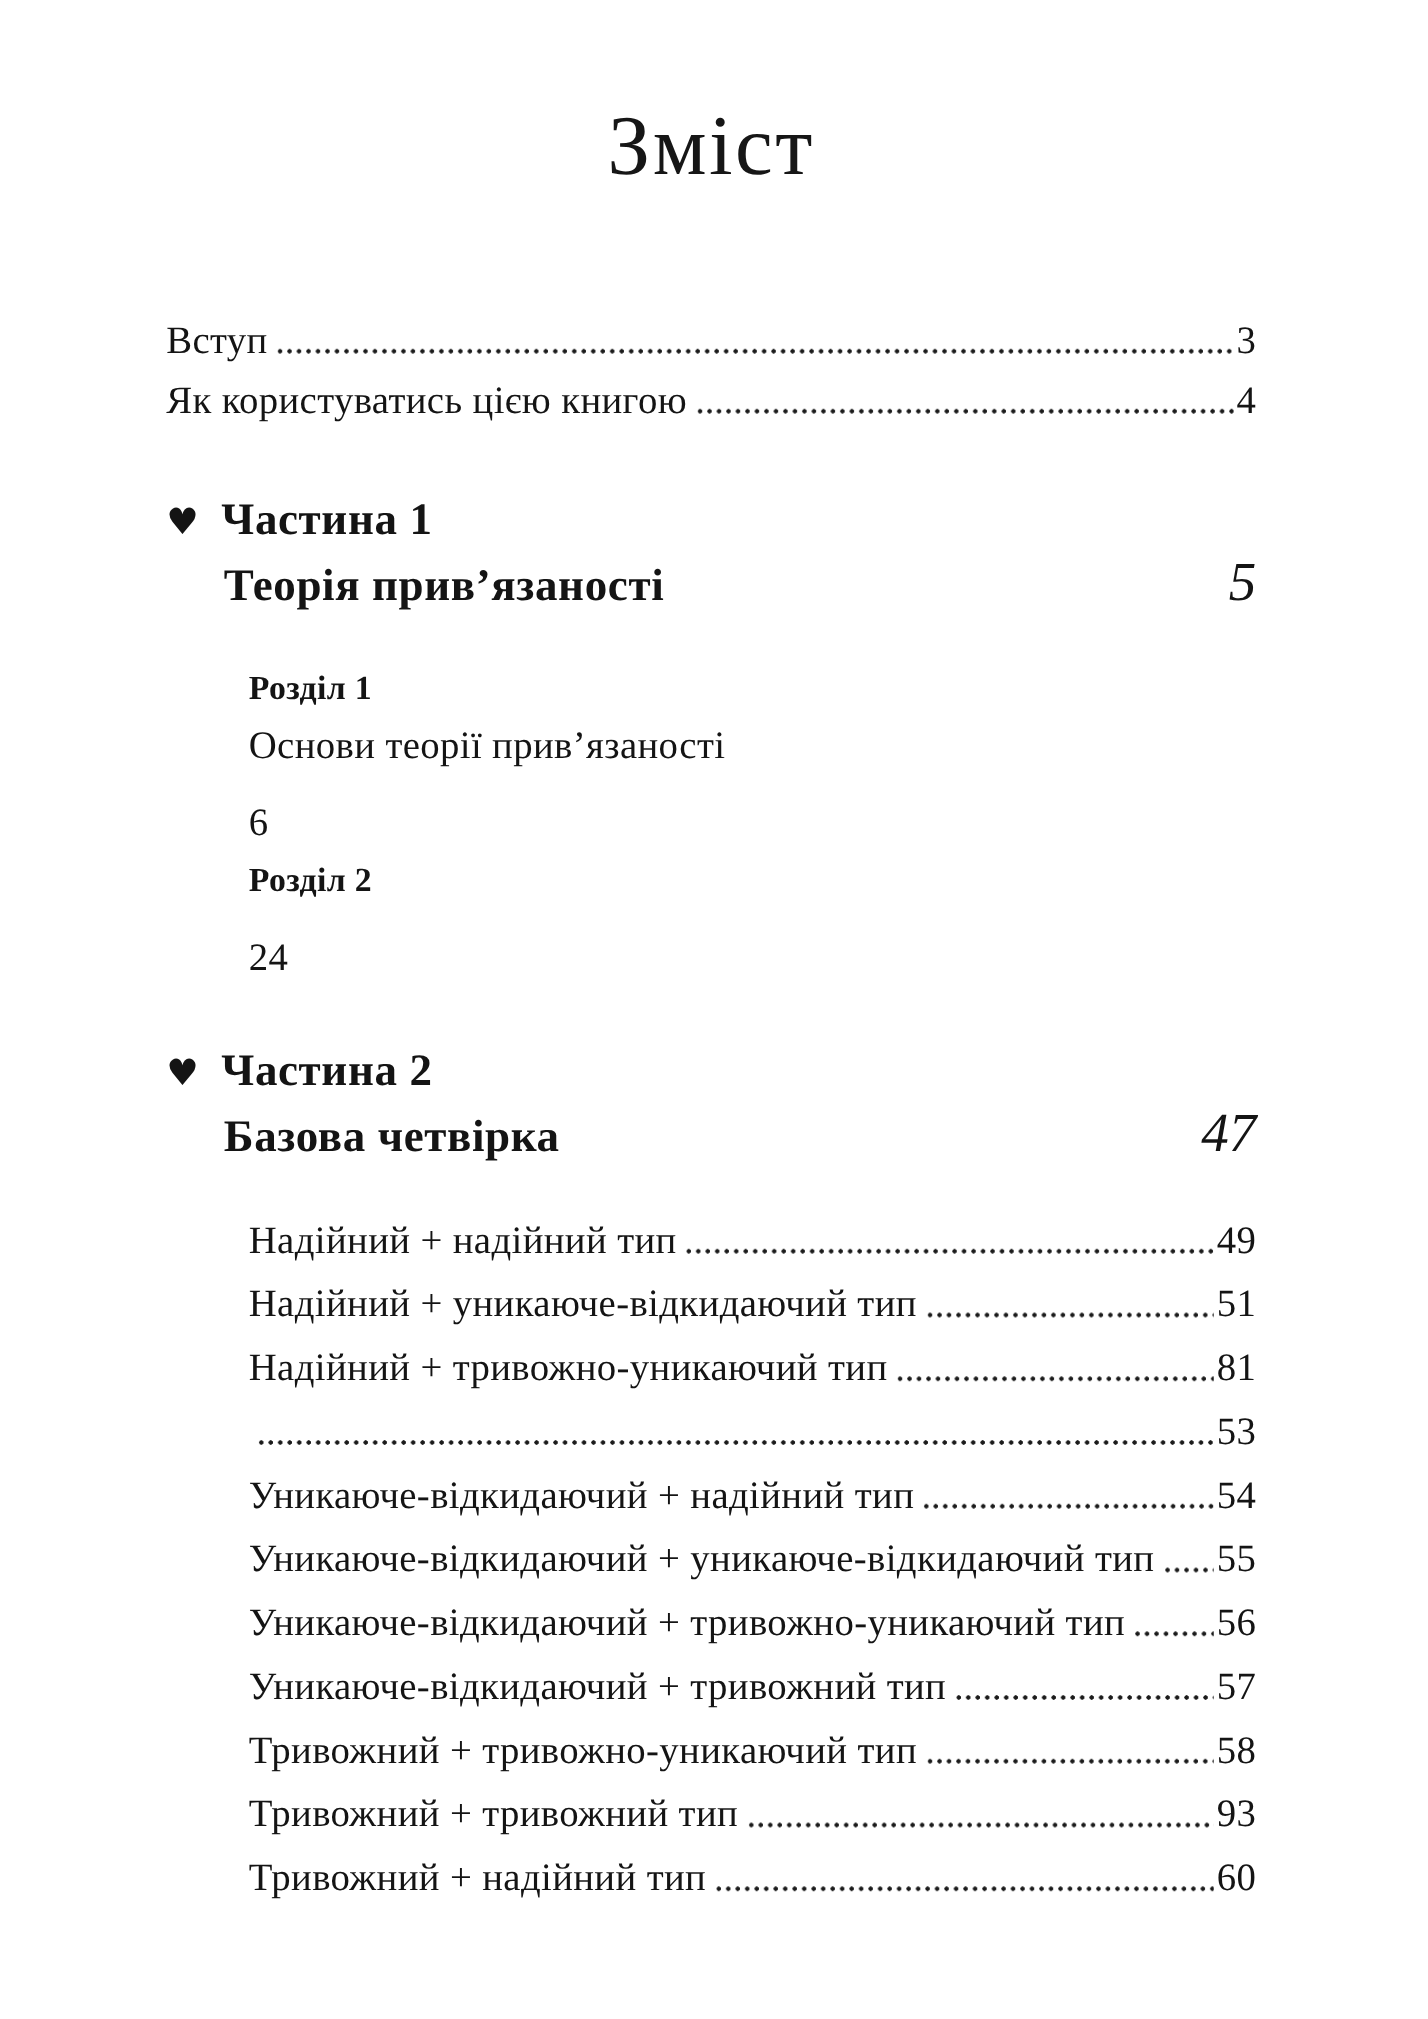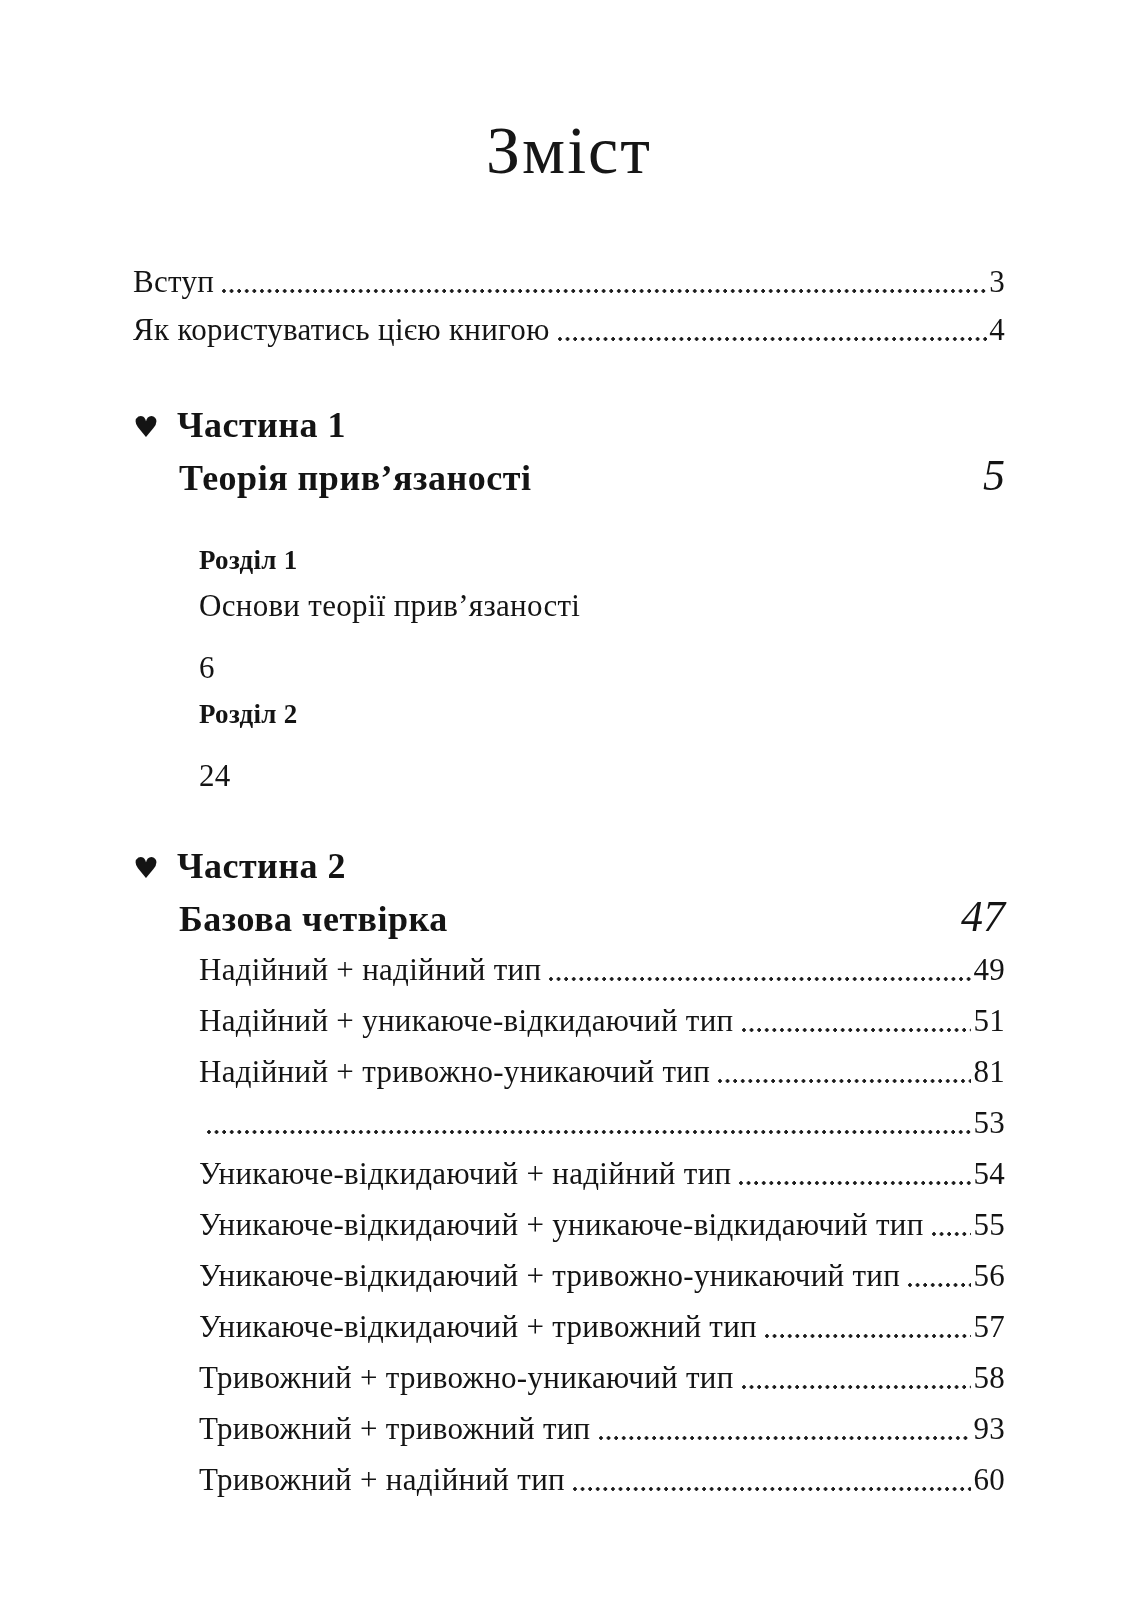--- a/index.html
+++ b/index.html
@@ -14,21 +14,21 @@
     height: 1615px;
     margin: 0 auto;
     background: #ffffff;
     color: #141414;
     font-family: "Liberation Serif", "DejaVu Serif", serif;
     box-sizing: border-box;
     padding: 0 137px 0 133px;
     overflow: hidden;
   }
   .book-title {
-    margin: 113px 0 0 0;
+    margin: 79px 0 0 0;
     font-size: 68px;
     line-height: 75px;
     font-weight: 400;
     letter-spacing: 2px;
     text-align: center;
     color: #161616;
   }
   
   .toc-row {
     display: flex;
@@ -43,21 +43,21 @@
     align-self: flex-end;
     height: 4px;
     margin: 0 2px 13px 8px;
     background-image: radial-gradient(circle at 2px 2px, #1b1b1b 1.55px, rgba(0,0,0,0) 1.95px);
     background-size: 7.6px 4px;
     background-repeat: repeat-x;
     background-position: left bottom;
   }
   .pagenum { flex: 0 0 auto; }
 
-  .front-matter { margin-top: 70px; }
+  .front-matter { margin-top: 94px; }
   .front-matter .toc-row { line-height: 48px; }
 
   .part-1 { margin-top: 47px; }
   .part-2 { margin-top: 43px; }
   .part-name-row {
     display: flex;
     align-items: baseline;
     line-height: 48px;
     font-size: 36px;
     font-weight: 700;
@@ -89,21 +89,21 @@
   .chapters { margin-top: 34px; padding-left: 66px; }
   .chapter-heading {
     line-height: 46px;
     font-size: 27px;
     font-weight: 700;
     letter-spacing: 0.3px;
   }
   .chapters .toc-row { line-height: 46px; flex-direction: column; }
   .chapters .leader { margin-bottom: 12px; }
 
-  .entries { padding-left: 66px; text-align: center; }
+  .entries { margin-top: 32px; padding-left: 66px; text-align: center; }
   .entries .toc-row { line-height: 51px; }
   .entries .leader { margin-bottom: 14px; }
 </style>
 </head>
 <body>
 
 <div class="page">
 
   <h1 class="book-title">Зміст</h1>
 

